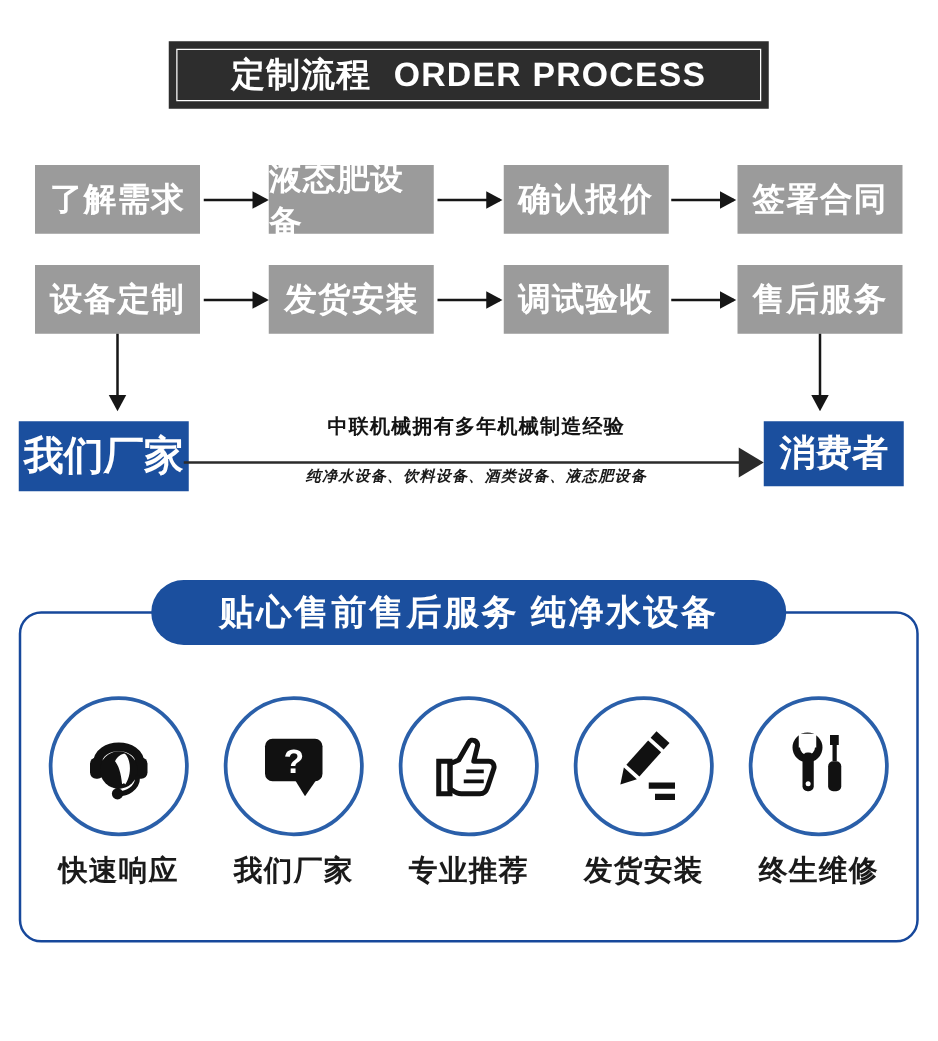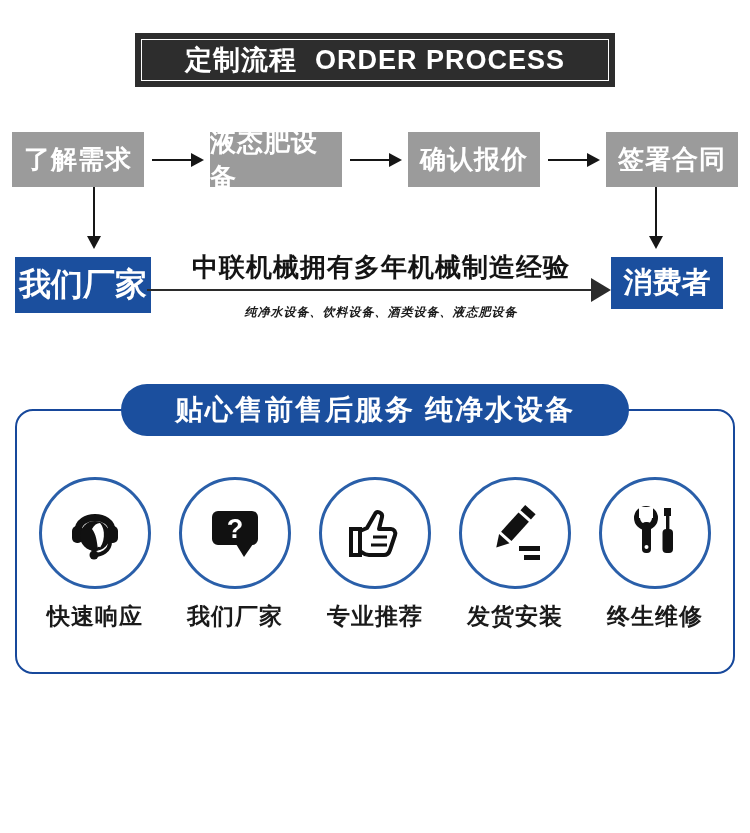--- a/index.html
+++ b/index.html
@@ -9,21 +9,21 @@
 
   
   .banner { width:480px; height:54px; margin:33px auto 0; background:#2d2d2d; padding:6px; }
   .banner-inner { width:100%; height:100%; border:1px solid #fff; display:flex; align-items:center; justify-content:center; gap:18px; }
   .banner-inner span { color:#fff; font-size:27px; font-weight:bold; letter-spacing:1px; }
 
   
   .tagline { margin-top:28px; text-align:center; font-size:26px; font-weight:bold; color:#1a1a1a; letter-spacing:1px; }
 
   
-  .flow-row { display:flex; align-items:center; justify-content:space-between; padding:0 12px; margin-top:45px; }
+  .flow-row { display:flex; align-items:center; justify-content:space-between; padding:0 28px; margin-top:45px; }
   .flow-row.second { margin-top:25px; }
   .pbox { width:132px; height:55px; background:#9b9b9b; color:#fff; font-size:26px; font-weight:bold;
           display:flex; align-items:center; justify-content:center; letter-spacing:1px; flex:none; }
   .harrow { width:50px; height:2px; background:#161616; position:relative; flex:none; }
   .harrow::after { content:""; position:absolute; right:-2px; top:-6px;
                    border-left:13px solid #161616; border-top:7px solid transparent; border-bottom:7px solid transparent; }
 
   
   .vconnect { position:relative; height:66px; margin:0 28px; }
   .varrow { position:absolute; top:0; width:2px; height:50px; background:#161616; }
@@ -31,21 +31,21 @@
                    border-top:13px solid #161616; border-left:7px solid transparent; border-right:7px solid transparent; }
   .vleft { left:65px; }
   .vright { left:627px; }
 
   
   .band { display:flex; align-items:flex-start; padding:0 27px 0 15px; height:70px; }
   .bluebox { background:#1b4f9e; color:#fff; font-weight:bold; display:flex; align-items:center; justify-content:center; flex:none; margin-top:4px; }
   .factory { width:136px; height:56px; font-size:32px; }
   .consumer { width:112px; height:52px; font-size:29px; }
   .mid { flex:1; position:relative; display:flex; flex-direction:column; align-items:center; padding:0 6px; }
-  .headline { font-size:26px; font-weight:900; color:#141414; letter-spacing:1px; line-height:1.1; margin-top:0; }
+  .headline { font-size:16px; font-weight:900; color:#141414; letter-spacing:1px; line-height:1.1; margin-top:0; }
   .hline { position:absolute; left:-4px; right:2px; top:36px; height:2px; background:#2b2b2b; }
   .hline::after { content:""; position:absolute; right:-2px; top:-11px;
                   border-left:20px solid #2b2b2b; border-top:12px solid transparent; border-bottom:12px solid transparent; }
   .subline { margin-top:22px; font-size:12px; font-weight:bold; font-style:italic; color:#1a1a1a; letter-spacing:1px; }
 
   
   .card { margin:86px 15px 0; border:2px solid #17489b; border-radius:18px; position:relative; padding:66px 0 40px; }
   .pill { position:absolute; top:-27px; left:50%; transform:translateX(-50%);
           width:508px; height:52px; background:#1b4f9e; border-radius:27px;
           color:#fff; font-size:28px; font-weight:bold; letter-spacing:2px;
@@ -73,20 +73,29 @@
   <div class="flow-row">
     <div class="pbox">了解需求</div>
     <div class="harrow"></div>
     <div class="pbox">液态肥设备</div>
     <div class="harrow"></div>
     <div class="pbox">确认报价</div>
     <div class="harrow"></div>
     <div class="pbox">签署合同</div>
   </div>
 
+  <div class="flow-row second">
+    <div class="pbox">设备定制</div>
+    <div class="harrow"></div>
+    <div class="pbox">发货安装</div>
+    <div class="harrow"></div>
+    <div class="pbox">调试验收</div>
+    <div class="harrow"></div>
+    <div class="pbox">售后服务</div>
+  </div>
 
   <div class="vconnect">
     <div class="varrow vleft"></div>
     <div class="varrow vright"></div>
   </div>
 
   <div class="band">
     <div class="bluebox factory">我们厂家</div>
     <div class="mid">
       <div class="headline">中联机械拥有多年机械制造经验</div>

